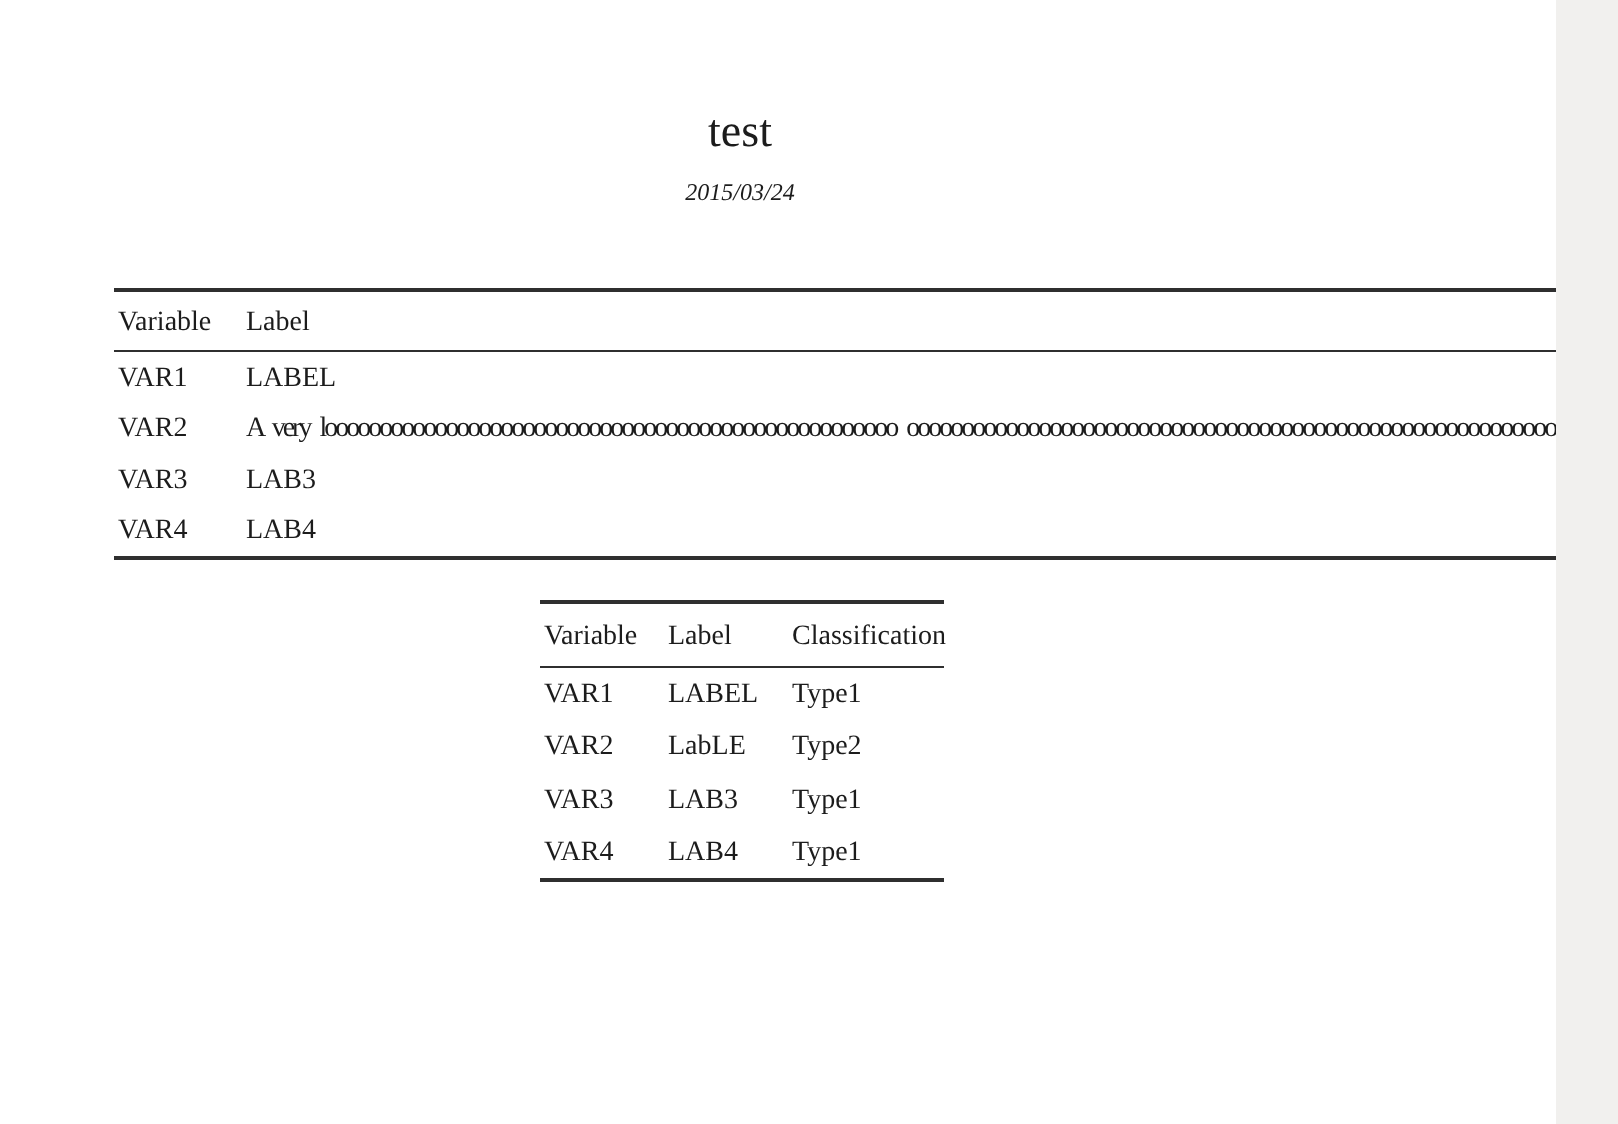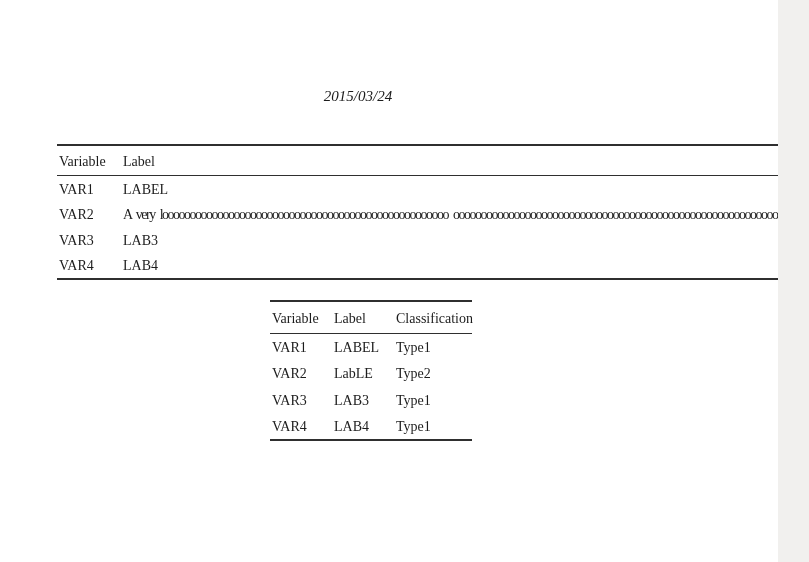--- a/index.html
+++ b/index.html
@@ -39,25 +39,25 @@
     left: 60px;
     top: 52px;
     width: 620px;
     text-align: center;
     font-size: 23px;
     line-height: 28px;
     white-space: nowrap;
   }
   .doc-date {
     position: absolute;
-    left: 48px;
+    left: 60px;
     top: 87px;
     width: 620px;
     text-align: center;
-    font-size: 15px;
+    font-size: 12px;
     line-height: 18px;
     font-style: italic;
     white-space: nowrap;
   }
   table {
     border-collapse: collapse;
     table-layout: fixed;
     font-size: 14px;
   }
   th, td {
@@ -108,20 +108,21 @@
     height: 24.25px;
     padding-top: 2px;
   }
 </style>
 </head>
 <body>
 
 <div class="viewport">
   <div class="page">
 
+    <div class="doc-title">test</div>
     <div class="doc-date">2015/03/24</div>
 
     <table class="t1">
       <colgroup>
         <col style="width:64px">
         <col>
       </colgroup>
       <thead>
         <tr>
           <th>Variable</th>

